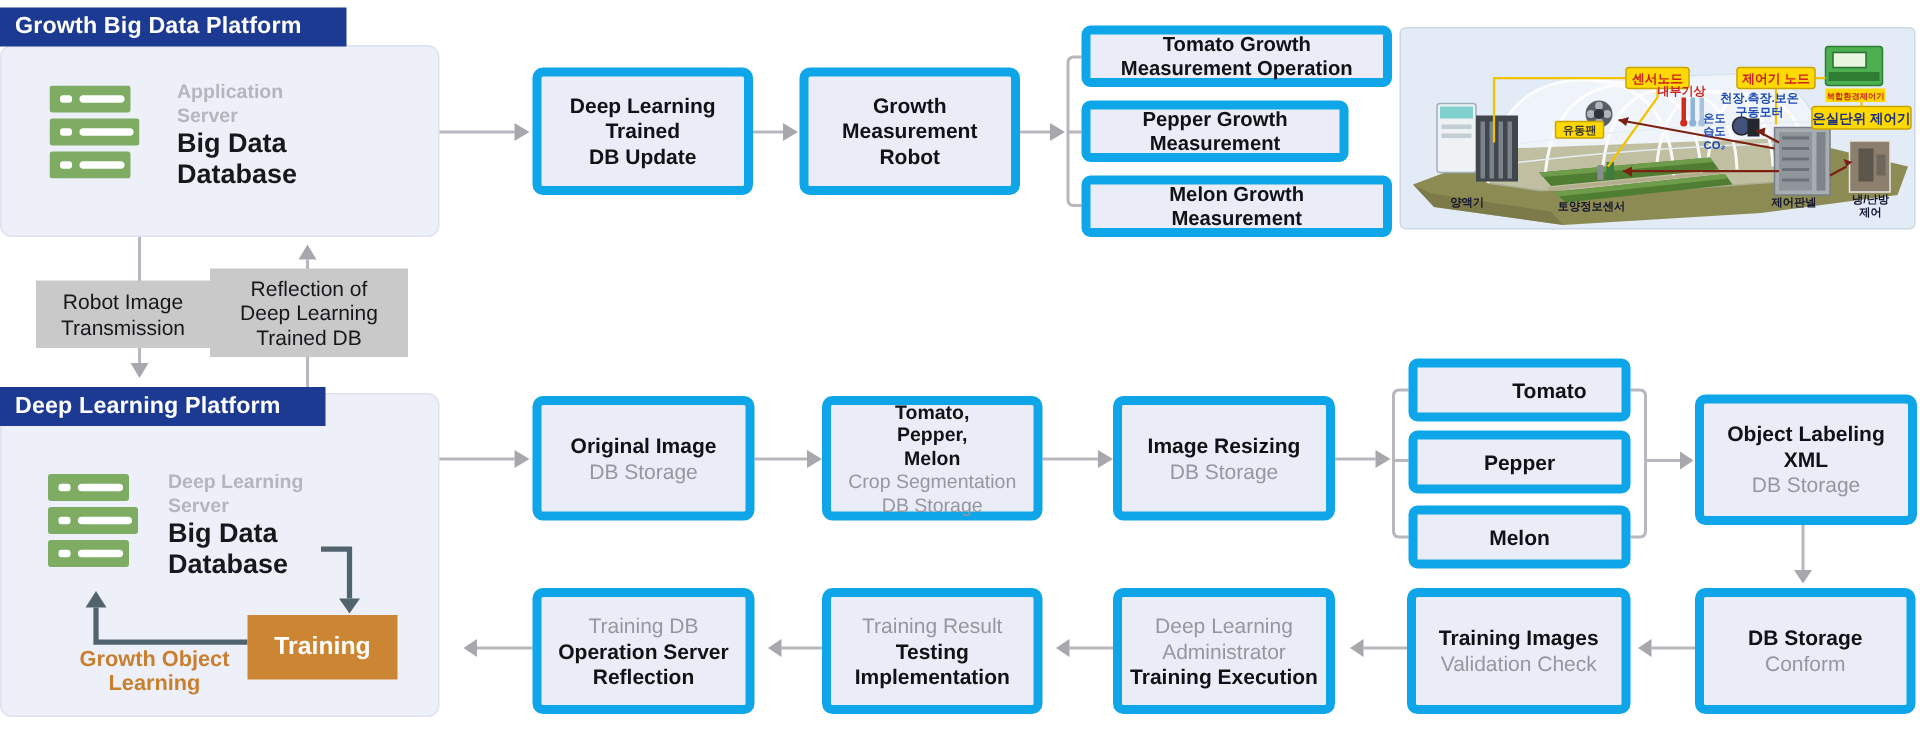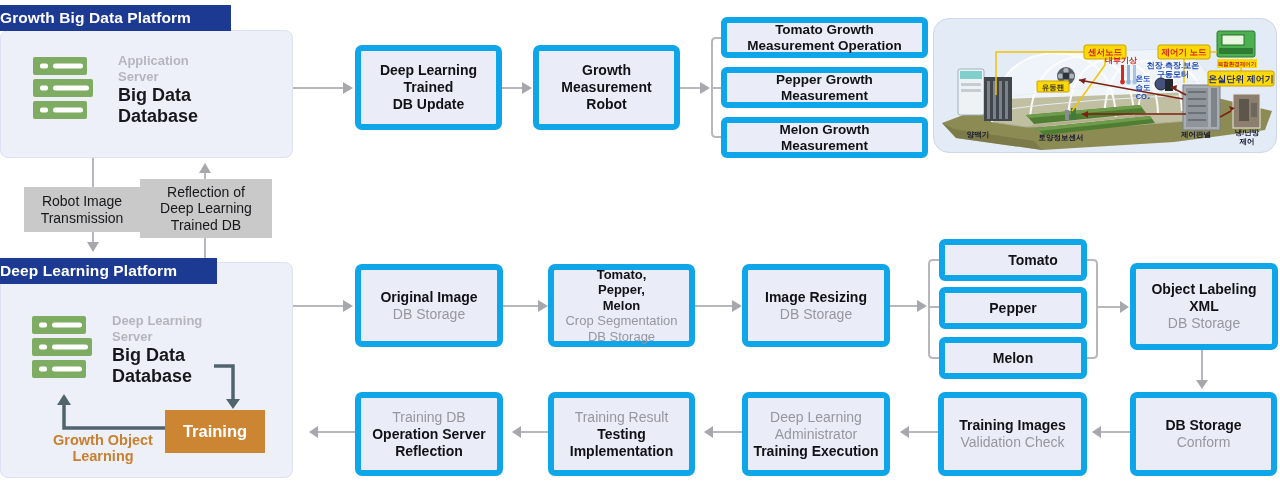--- a/index.html
+++ b/index.html
@@ -1,39 +1,39 @@
 <!DOCTYPE html>
 <html><head>
 <meta charset="utf-8">
 <style>
   html,body{margin:0;padding:0;background:#fff;}
   .stage{position:relative;width:1280px;height:489px;background:#ffffff;
          font-family:"Liberation Sans",sans-serif;overflow:hidden;}
   .panel{position:absolute;background:#eef0f9;border:1px solid #dde1f1;border-radius:8px;box-sizing:border-box;}
   .hdr{position:absolute;background:#1d3a92;color:#ffffff;font-weight:700;font-size:15.5px;
-       display:flex;align-items:center;box-sizing:border-box;letter-spacing:.1px;}
+       display:flex;align-items:center;padding-left:10px;box-sizing:border-box;letter-spacing:.1px;}
   .fbox{position:absolute;background:#eaedf8;border:6px solid #0ea5e9;border-radius:7px;
         display:flex;flex-direction:column;justify-content:center;
         text-align:center;box-sizing:border-box;padding:2px;}
   .b{font-weight:700;color:#111215;font-size:14px;line-height:17px;display:block;}
   .g{color:#96979e;font-size:14px;line-height:17px;display:block;}
   .sm .b{font-size:13.5px;line-height:16px;}
   .xs .b,.xs .g{font-size:13px;line-height:15.5px;}
   .grayb{position:absolute;background:#c9c9c9;color:#17181c;font-size:14px;line-height:16.5px;
          display:flex;flex-direction:column;align-items:center;justify-content:center;text-align:center;}
   .svgov{position:absolute;left:0;top:0;width:1280px;height:489px;pointer-events:none;}
   .srv{position:absolute;}
   .srvtxt{position:absolute;}
   .cap{color:#b5b6bc;font-size:13px;line-height:16px;font-weight:600;display:block;}
   .srvtitle{color:#17181c;font-size:18px;line-height:21px;font-weight:600;display:block;}
   .training{position:absolute;background:#cc8533;color:#fff;font-weight:700;font-size:16.5px;
             display:flex;align-items:center;justify-content:center;}
   .loop{position:absolute;color:#c8802f;font-weight:600;font-size:14.5px;line-height:16px;text-align:center;}
   .ghtile{position:absolute;left:933px;top:18px;width:344px;height:135px;background:#e2ebf6;
-          border:1px solid #ccd8e8;border-radius:16px;box-sizing:border-box;overflow:hidden;}
+          border:1px solid #ccd8e8;border-radius:4px;box-sizing:border-box;overflow:hidden;}
 </style>
 </head>
 <body>
 
 <div class="stage">
 
   <div class="panel" style="left:0;top:30px;width:293px;height:128px;"></div>
   <div class="panel" style="left:0;top:262px;width:293px;height:216px;"></div>
 
   <svg class="svgov">
@@ -160,21 +160,21 @@
   </div>
   <div class="fbox" style="left:533px;top:45px;width:147px;height:85px;">
     <span class="b">Growth</span>
     <span class="b">Measurement</span>
     <span class="b">Robot</span>
   </div>
   <div class="fbox sm" style="left:721px;top:17px;width:207px;height:41px;border-radius:6px;">
     <span class="b">Tomato Growth</span>
     <span class="b">Measurement Operation</span>
   </div>
-  <div class="fbox sm" style="left:721px;top:67px;width:207px;height:41px;border-radius:6px;">
+  <div class="fbox sm" style="left:721px;top:67px;width:178px;height:41px;border-radius:6px;">
     <span class="b">Pepper Growth</span>
     <span class="b">Measurement</span>
   </div>
   <div class="fbox sm" style="left:721px;top:117px;width:207px;height:41px;border-radius:6px;">
     <span class="b">Melon Growth</span>
     <span class="b">Measurement</span>
   </div>
 
   <div class="fbox" style="left:355px;top:264px;width:148px;height:83px;">
     <span class="b">Original Image</span>

